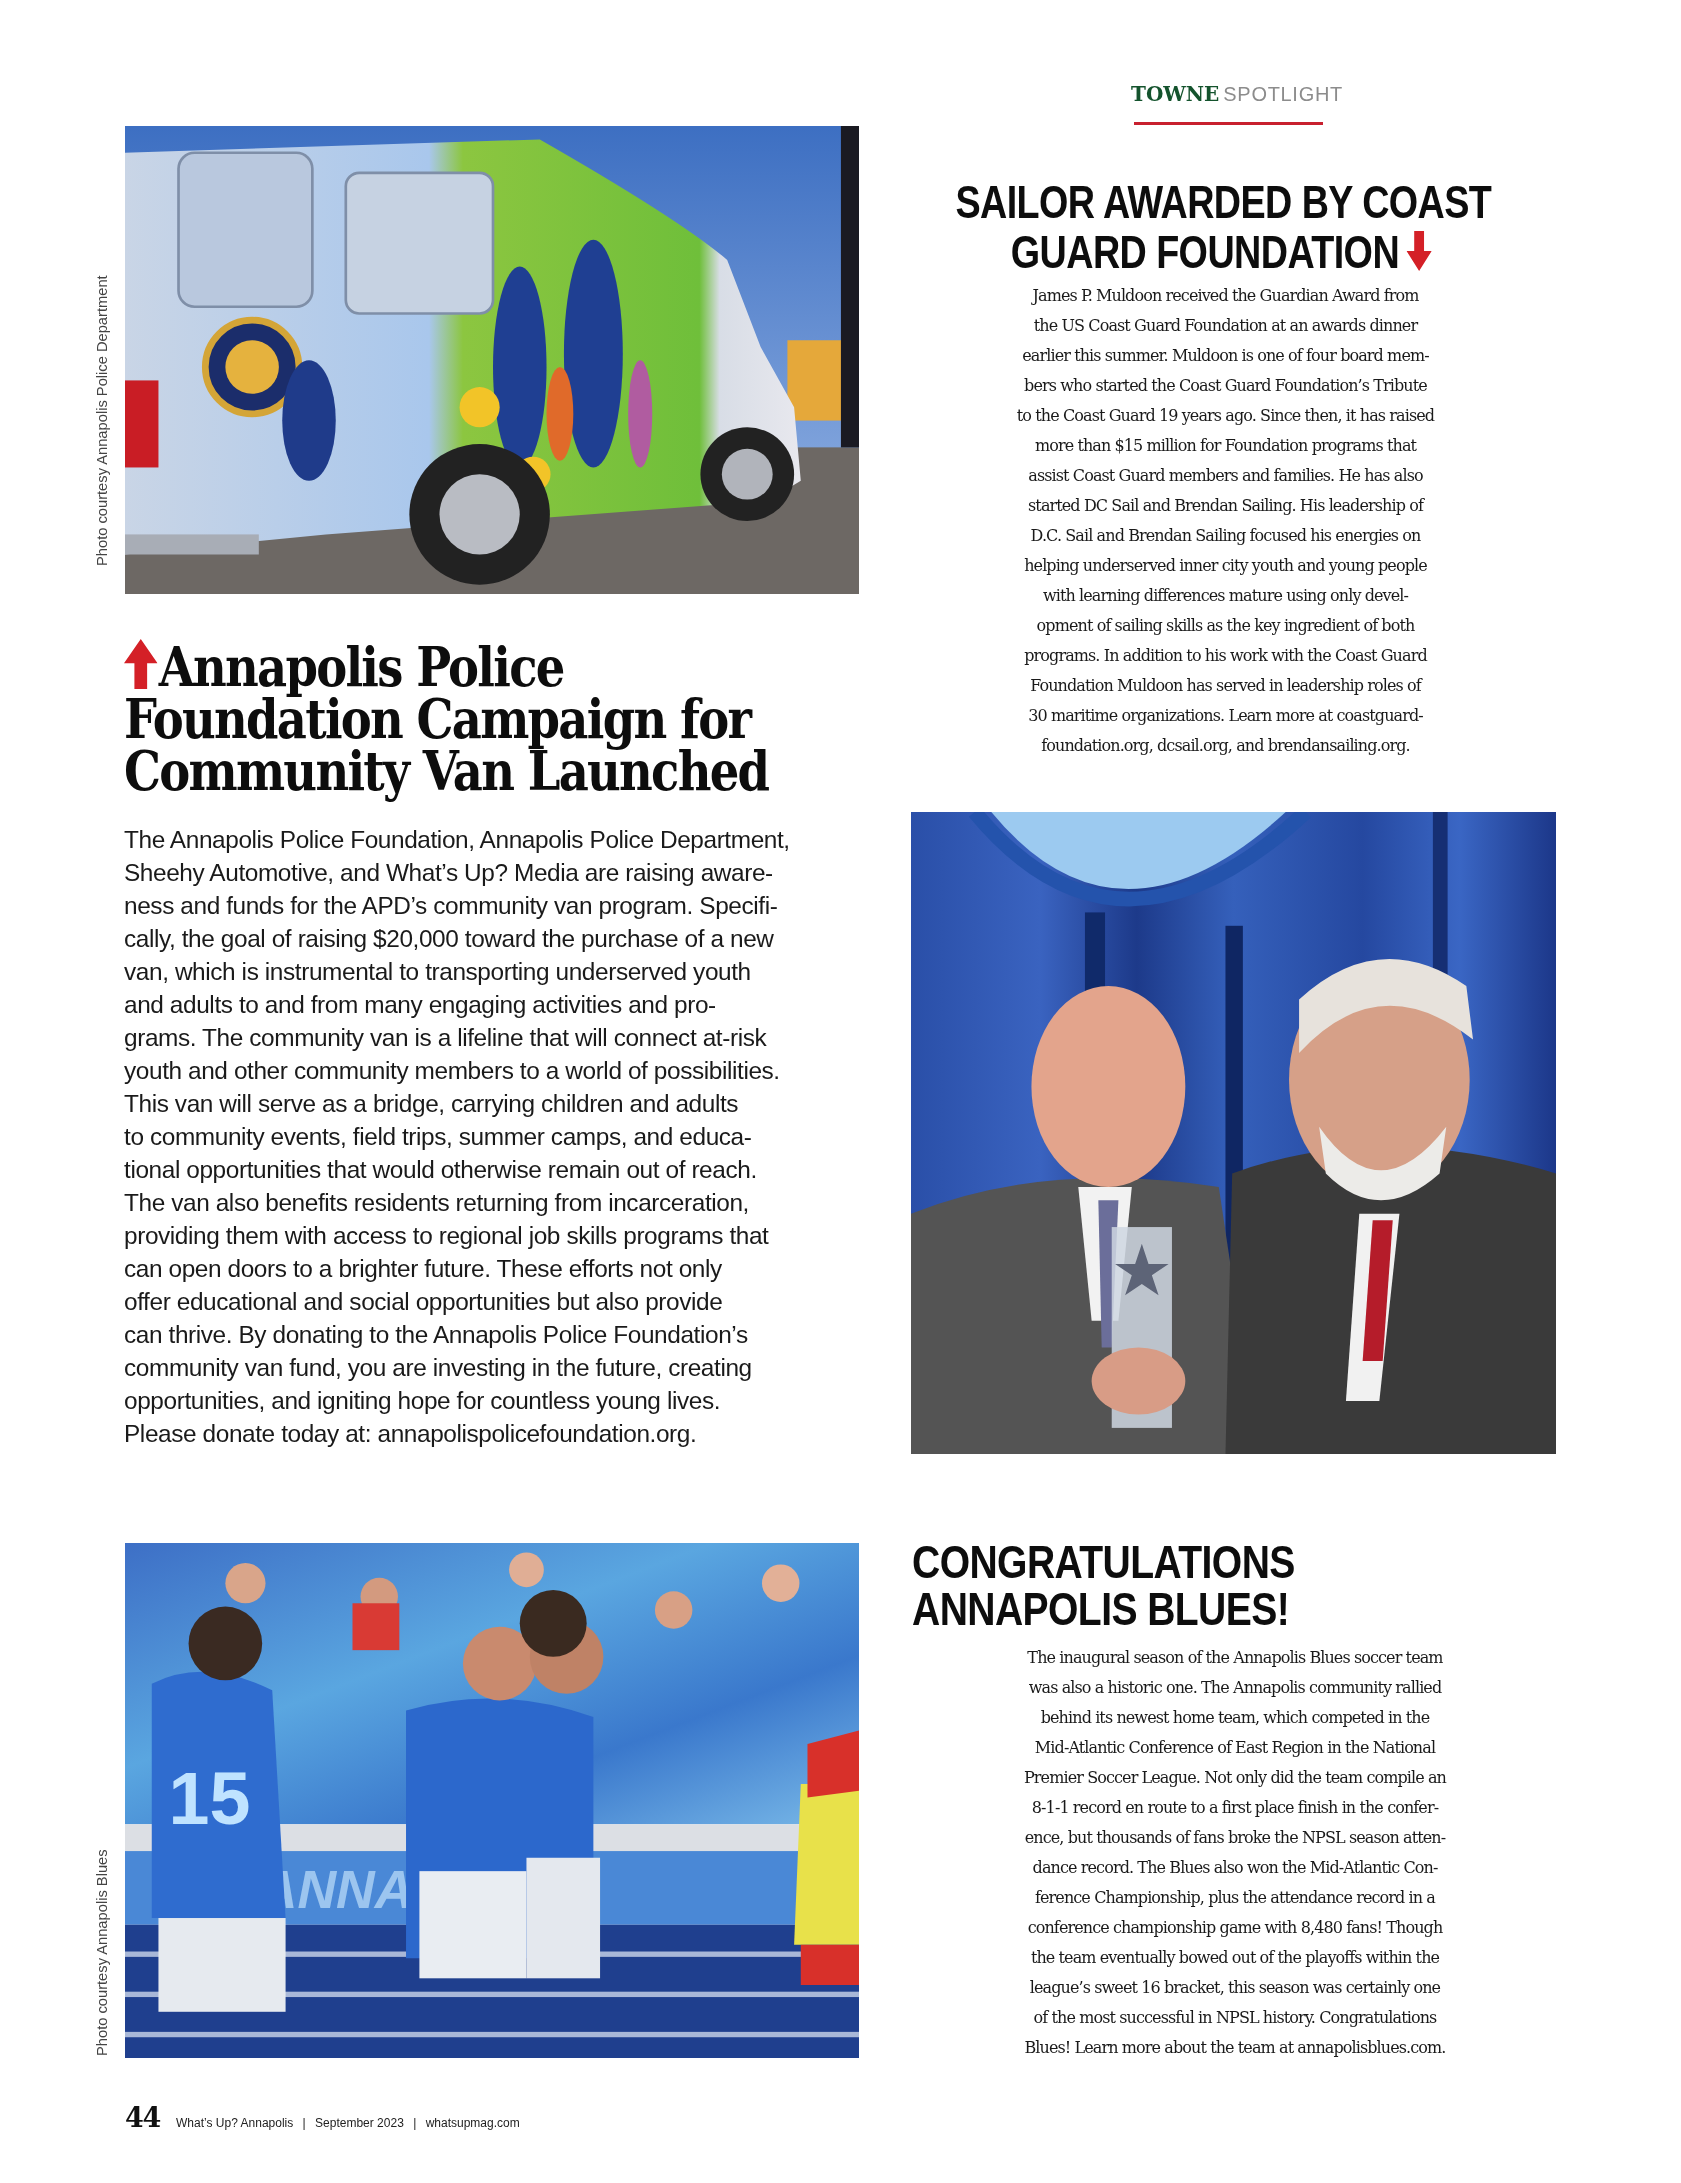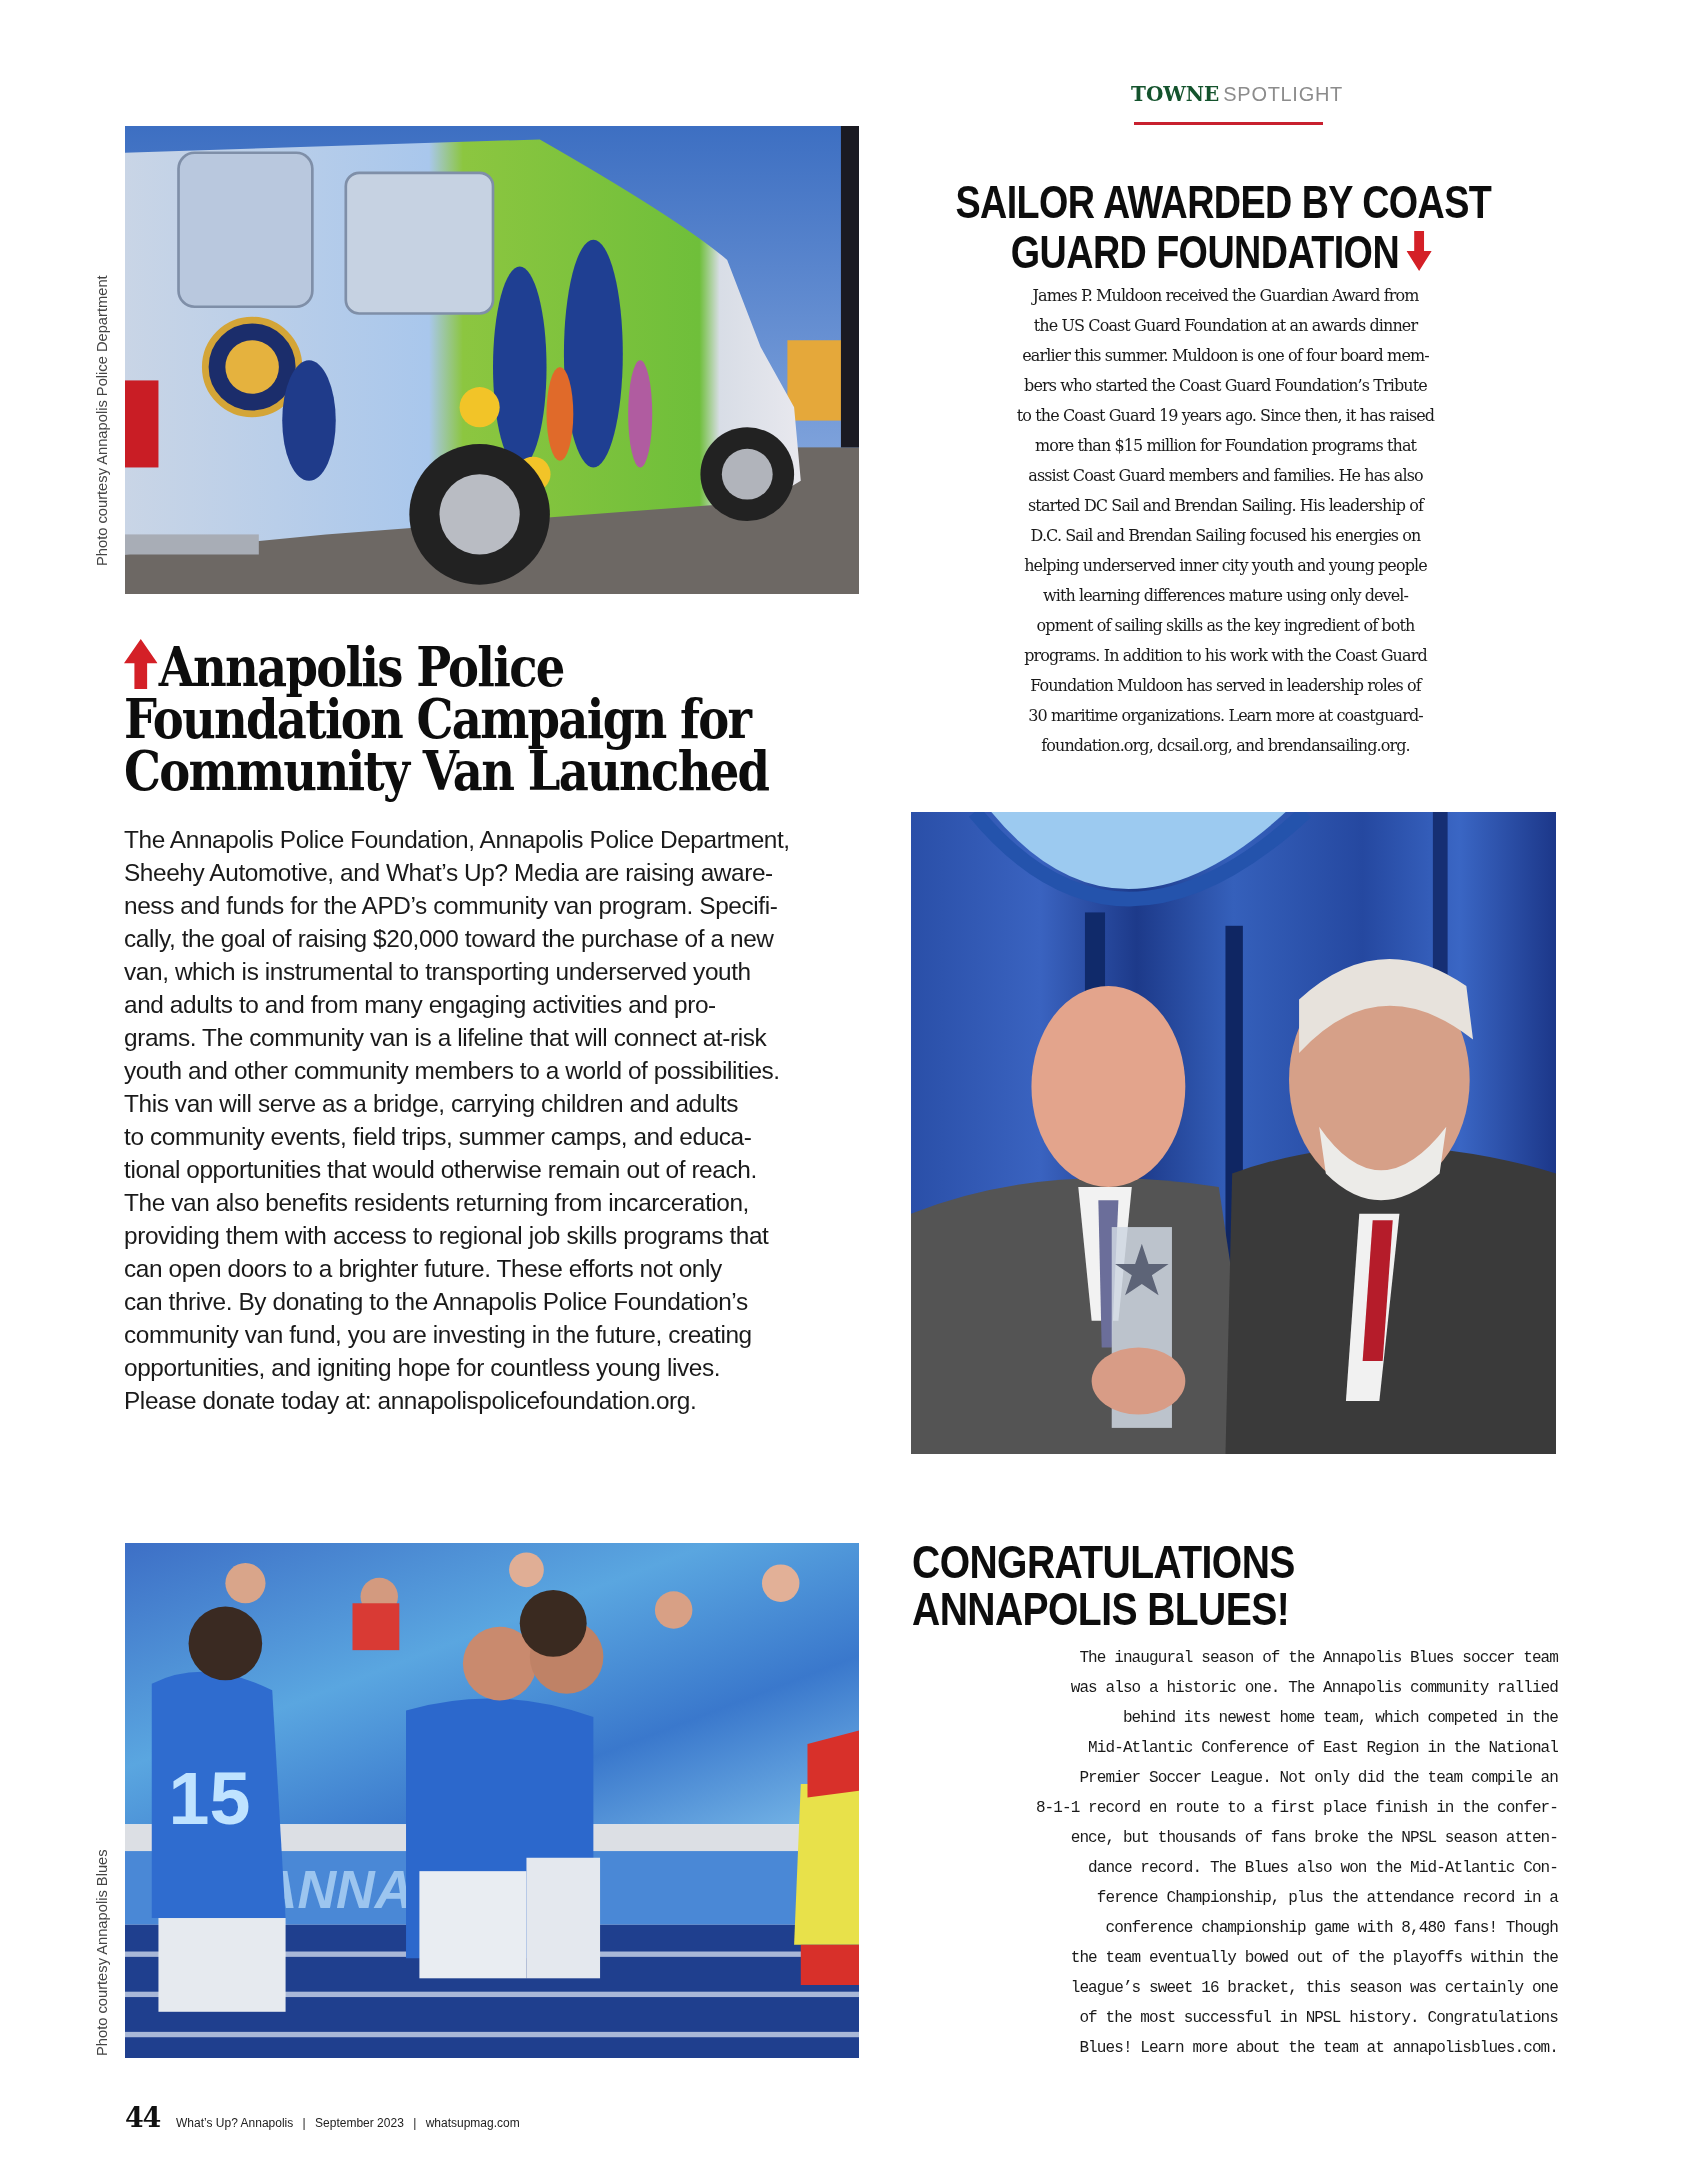--- a/index.html
+++ b/index.html
@@ -28,21 +28,21 @@
   .sailor-head { left: 897px; top: 177px; width: 649px; text-align: center; font-size: 46px; line-height: 50px; transform: scaleX(0.82); }
   .arrow-down { display: inline-block; width: 31px; height: 40px; vertical-align: -2.7px; margin-left: 9.4px; }
   .blues-head { left: 912px; top: 1539px; width: 375px; text-align: left; font-size: 46px; line-height: 47px; transform-origin: left top; transform: scaleX(0.85); }
 
   .serif-head { left: 124px; top: 639px; width: 750px; font-family: "DejaVu Serif", serif; font-weight: 900; font-size: 54px; line-height: 52px; letter-spacing: -2px; color: #0d0d0d; transform-origin: left top; transform: scaleX(0.86); }
   .arrow-up { display: inline-block; width: 39px; height: 50px; vertical-align: -2.7px; margin-right: 1.3px; }
 
   
   .serif-body { font-family: "DejaVu Serif", serif; font-size: 16px; line-height: 30px; color: #1a1a1a; letter-spacing: -0.9px; }
   .sailor-body { left: 896px; top: 281px; width: 659px; text-align: center; }
-  .blues-body { left: 912px; top: 1643px; width: 646px; text-align: right; font-family: Liberation Mono, monospace; }
+  .blues-body { left: 912px; top: 1643px; width: 646px; text-align: center; }
   .sans-body { left: 124px; top: 823px; width: 743px; font-family: Liberation Sans, sans-serif; font-size: 24.4px; line-height: 33px; color: #1a1a1a; letter-spacing: -0.4px; }
   .line { display: block; white-space: nowrap; }
 
   
   .footer { left: 125px; top: 2102px; white-space: nowrap; }
   .page-num { font-family: "DejaVu Serif", serif; font-weight: 900; font-size: 27px; color: #111; vertical-align: baseline; letter-spacing: -1.3px; }
   .footer-text { font-family: "Liberation Sans", sans-serif; font-size: 12px; color: #222; margin-left: 13.4px; }
   .footer-sep { margin: 0 6.7px; color: #222; }
 </style>
 </head>
@@ -135,20 +135,21 @@
   <span class="line">van, which is instrumental to transporting underserved youth</span>
   <span class="line">and adults to and from many engaging activities and pro-</span>
   <span class="line">grams. The community van is a lifeline that will connect at-risk</span>
   <span class="line">youth and other community members to a world of possibilities.</span>
   <span class="line">This van will serve as a bridge, carrying children and adults</span>
   <span class="line">to community events, field trips, summer camps, and educa-</span>
   <span class="line">tional opportunities that would otherwise remain out of reach.</span>
   <span class="line">The van also benefits residents returning from incarceration,</span>
   <span class="line">providing them with access to regional job skills programs that</span>
   <span class="line">can open doors to a brighter future. These efforts not only</span>
+  <span class="line">offer educational and social opportunities but also provide</span>
   <span class="line">can thrive. By donating to the Annapolis Police Foundation’s</span>
   <span class="line">community van fund, you are investing in the future, creating</span>
   <span class="line">opportunities, and igniting hope for countless young lives.</span>
   <span class="line">Please donate today at: annapolispolicefoundation.org.</span>
 </div>
 
 <div class="abs photo award-photo">
   <svg viewBox="0 0 964 959" preserveAspectRatio="none">
     <defs>
       <linearGradient id="curtain" x1="0" y1="0" x2="1" y2="0">

